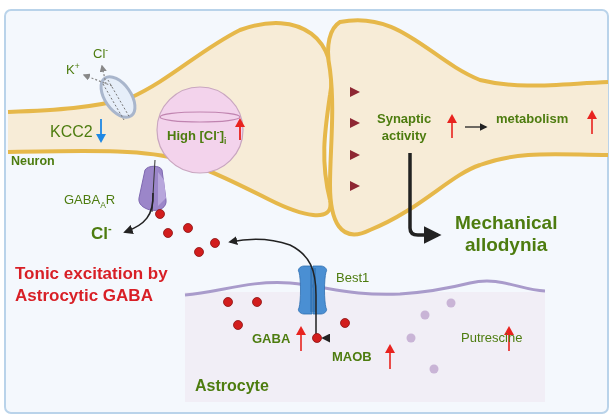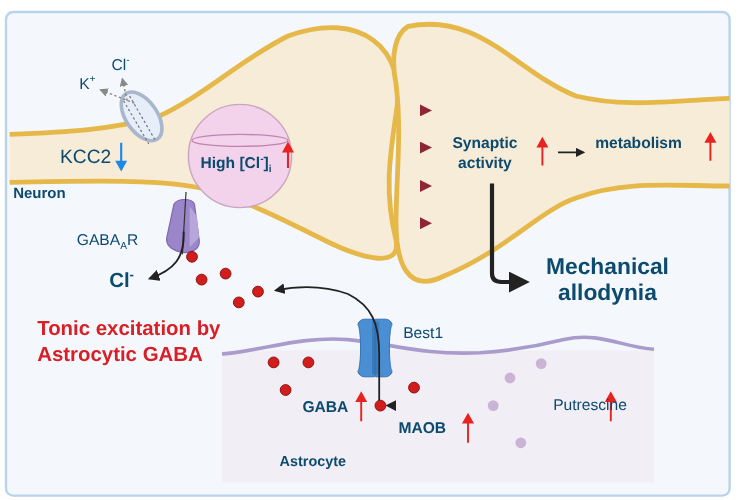--- a/index.html
+++ b/index.html
@@ -1,18 +1,18 @@
 <!DOCTYPE html>
 <html><head>
 <meta charset="utf-8">
 <style>
   html, body { margin:0; padding:0; background:#ffffff; }
   body { width:616px; height:417px; overflow:hidden; position:relative; font-family:"Liberation Sans", sans-serif; }
   #stage { position:absolute; left:0; top:0; width:616px; height:417px; }
-  .lbl { position:absolute; color:#0c4a6e; white-space:nowrap; line-height:1; }
+  .lbl { position:absolute; color:#4d7c0f; white-space:nowrap; line-height:1; }
   .bold { font-weight:bold; }
   .red { color:#d81f26; }
   sup, sub { font-size:65%; line-height:0; }
 </style>
 </head>
 <body>
 
 <svg id="stage" width="616" height="417" viewBox="0 0 616 417" xmlns="http://www.w3.org/2000/svg">
   <defs>
     <marker id="mk-red" viewBox="0 0 10 10" refX="8" refY="5" markerWidth="4" markerHeight="4" orient="auto">
@@ -171,22 +171,22 @@
   <div>allodynia</div>
 </div>
 
 <div class="lbl" style="left:64px;top:193px;font-size:13px;">
   <span>GABA</span><sub>A</sub><span>R</span>
 </div>
 <div class="lbl bold" style="left:91px;top:225px;font-size:17px;">
   <span>Cl</span><sup>-</sup>
 </div>
 
-<div class="lbl bold red" style="left:31px;top:263px;font-size:17px;line-height:22px;">
+<div class="lbl bold red" style="left:15px;top:263px;font-size:17px;line-height:22px;">
   <div>Tonic excitation by</div>
   <div>Astrocytic GABA</div>
 </div>
 
 <div class="lbl" style="left:336px;top:271px;font-size:13px;">Best1</div>
 <div class="lbl bold" style="left:252px;top:332px;font-size:13px;">GABA</div>
 <div class="lbl bold" style="left:332px;top:350px;font-size:13px;">MAOB</div>
 <div class="lbl" style="left:421px;top:331px;font-size:13px;margin-left:40px;">Putrescine</div>
-<div class="lbl bold" style="left:195px;top:378px;font-size:12px;margin-left:38px;">Astrocyte</div>
+<div class="lbl bold" style="left:195px;top:378px;font-size:16px;">Astrocyte</div>
 
 </body></html>

